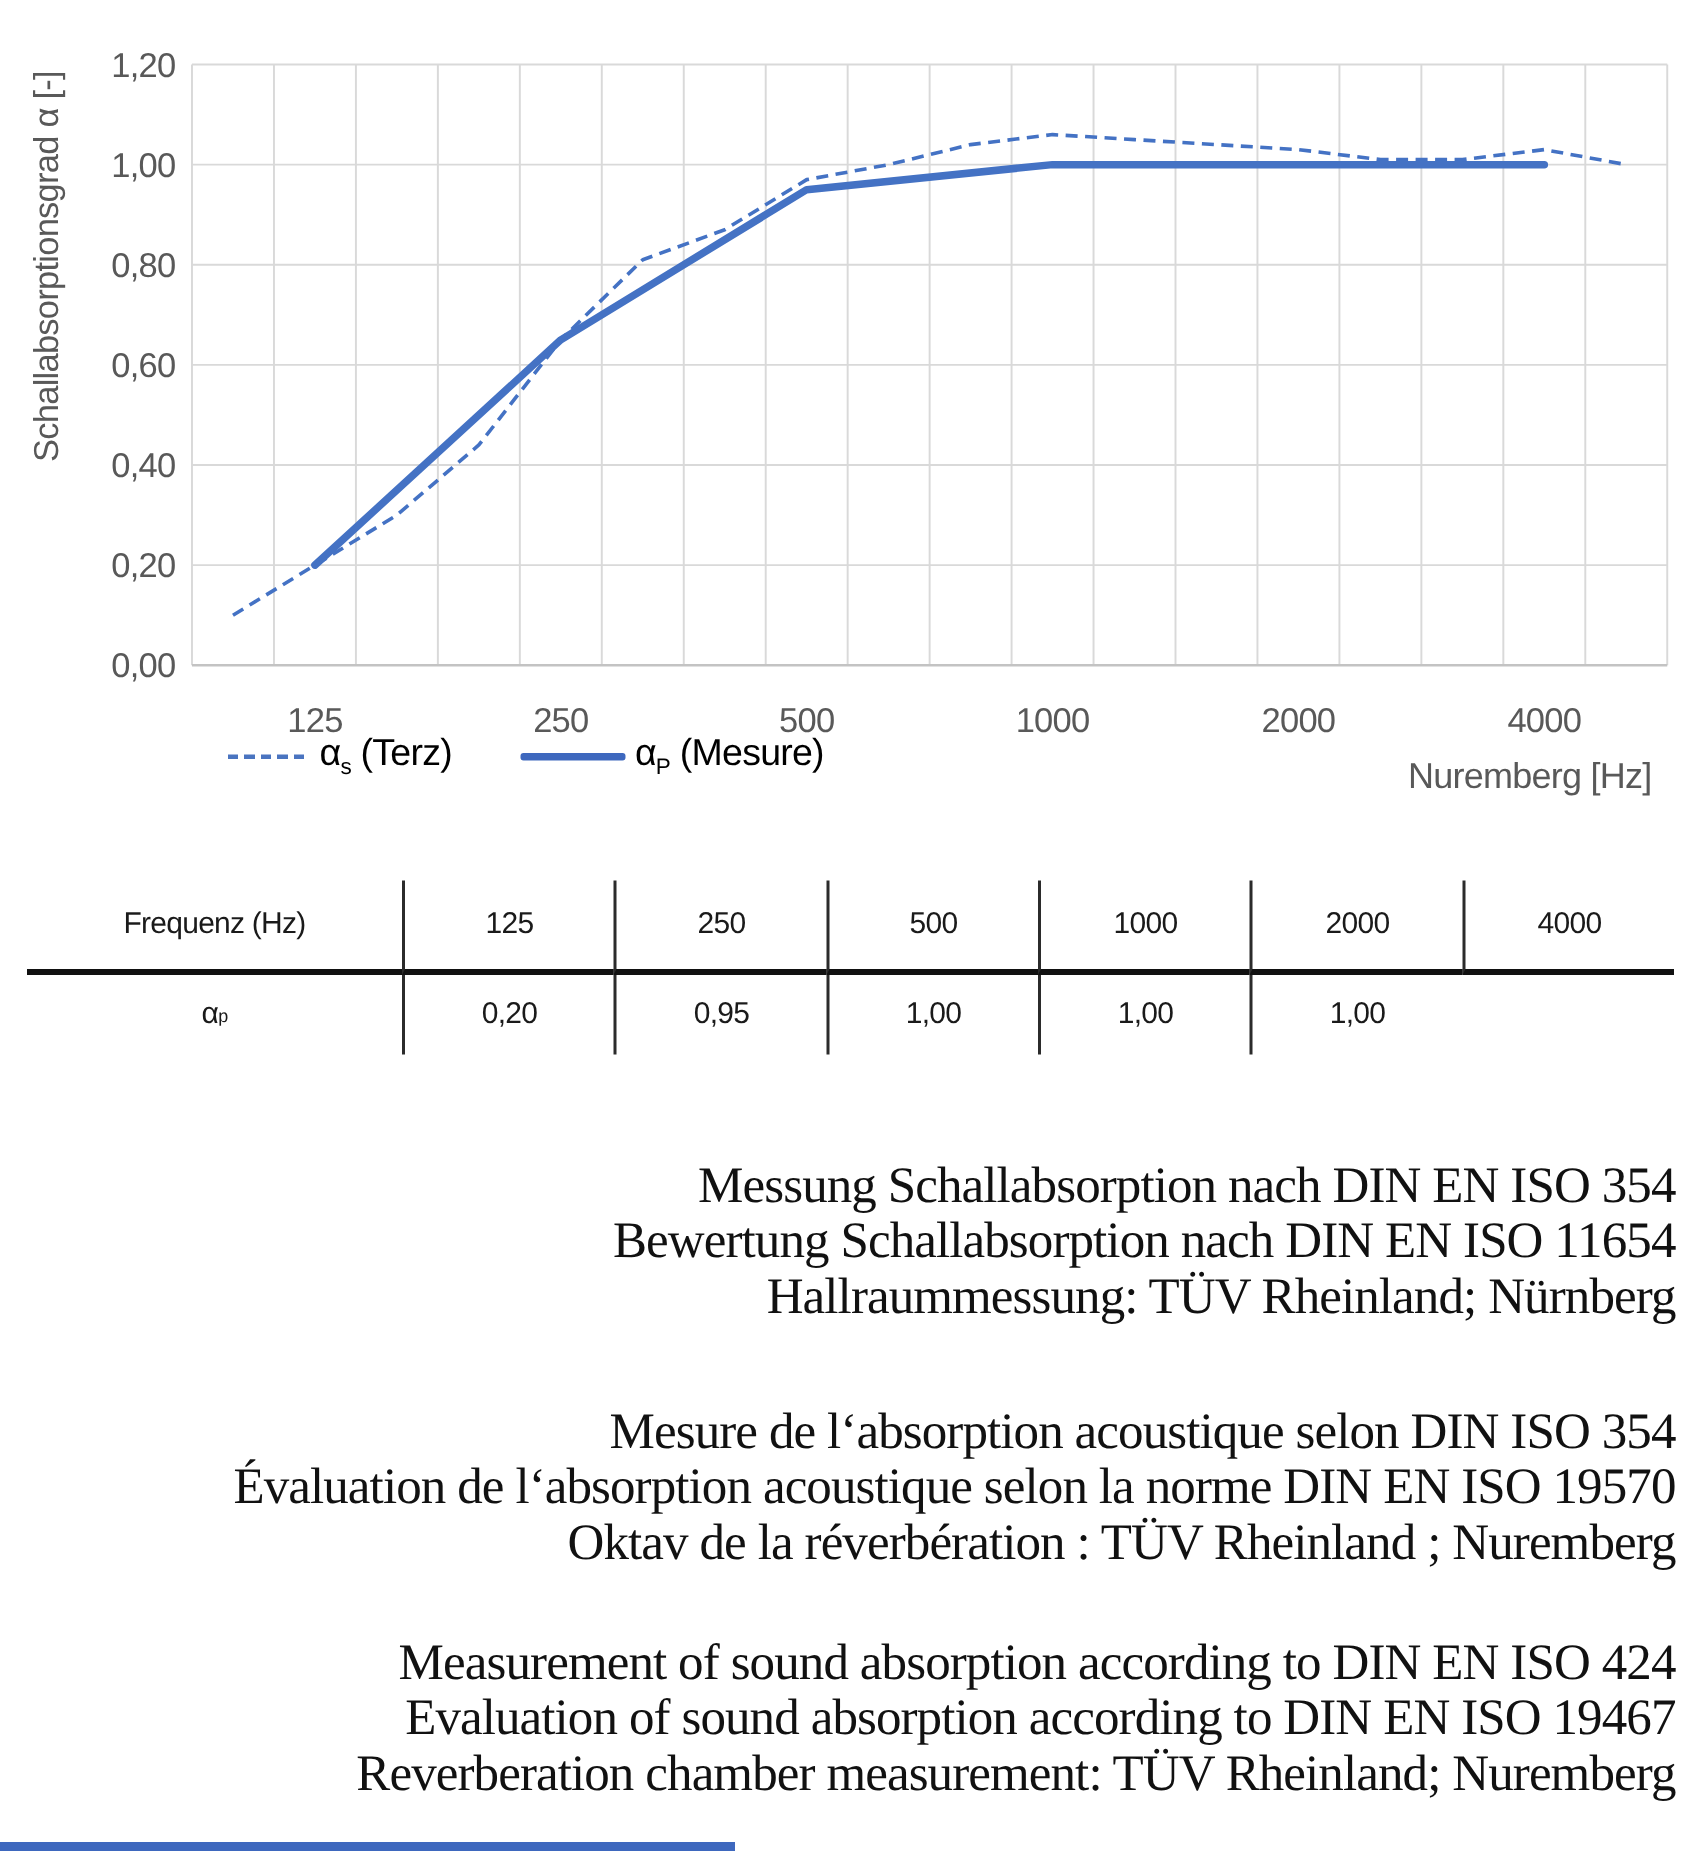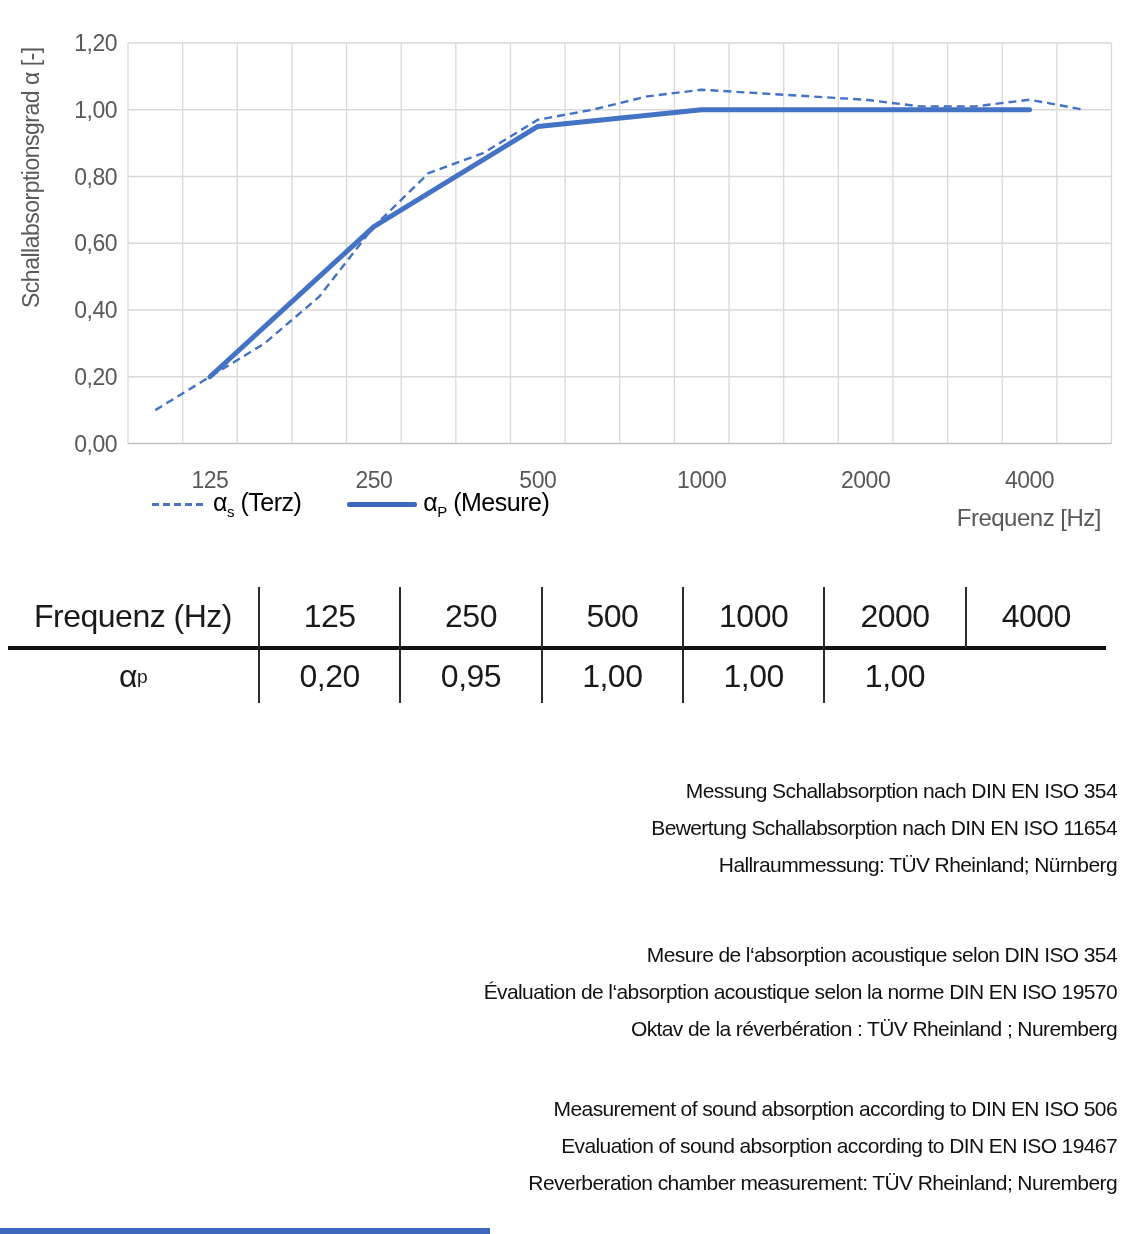--- a/index.html
+++ b/index.html
@@ -19,31 +19,31 @@
   
   .legend{position:absolute;left:152px;top:488px;display:flex;align-items:center;gap:46px;}
   .legend-item{display:flex;align-items:center;}
   .dash-sample{width:52px;height:3px;margin-right:9px;
       background:repeating-linear-gradient(90deg,#4a74c0 0 7px,transparent 7px 11px);}
   .solid-sample{width:70px;height:5px;margin-right:6px;background:#3e68be;border-radius:2px;}
   .legend-label{font-size:25px;color:#000;letter-spacing:-0.5px;}
   sub{font-size:0.6em;}
 
   
-  .abs-table{position:absolute;left:8px;top:587px;width:1098px;
-      display:grid;grid-template-columns:250px repeat(6,1fr);font-size:32px;letter-spacing:-0.5px;}
+  .abs-table{position:absolute;left:18px;top:587px;width:1098px;
+      display:grid;grid-template-columns:250px repeat(6,1fr);font-size:20px;letter-spacing:-0.5px;}
   .abs-table .cell{display:flex;align-items:center;justify-content:center;}
   .abs-table .th{height:59px;}
   .abs-table .td{height:53px;}
   .abs-table .vline{border-left:2px solid #2b2b2b;}
   .abs-table .th{border-bottom:4px solid #111;}
 
   
-  .note{position:absolute;right:18px;text-align:right;font-size:21px;line-height:37px;
-        color:#111;letter-spacing:-0.6px;white-space:nowrap;}
+  .note{position:absolute;right:18px;text-align:right;font-size:34px;line-height:37px;
+        color:#111;letter-spacing:-0.6px;white-space:nowrap;font-family:Liberation Serif, serif;}
   .note-de{top:772px;} .note-fr{top:936px;} .note-en{top:1090px;}
 
   
   .footer-bar{position:absolute;left:0;bottom:0;width:490px;height:6px;background:#3e68be;}
 </style>
 </head>
 <body>
 
 <div class="page">
 
@@ -84,21 +84,21 @@
       <text x="117" y="51" text-anchor="end" fill="#595959" font-size="23">1,20</text>
       <text x="209.95833333333331" y="488" text-anchor="middle" fill="#595959" font-size="23">125</text>
       <text x="373.875" y="488" text-anchor="middle" fill="#595959" font-size="23">250</text>
       <text x="537.7916666666666" y="488" text-anchor="middle" fill="#595959" font-size="23">500</text>
       <text x="701.7083333333333" y="488" text-anchor="middle" fill="#595959" font-size="23">1000</text>
       <text x="865.625" y="488" text-anchor="middle" fill="#595959" font-size="23">2000</text>
       <text x="1029.5416666666665" y="488" text-anchor="middle" fill="#595959" font-size="23">4000</text>
       <polyline points="209.95833333333331,376.75 373.875,226.56249999999997 537.7916666666666,126.4375 701.7083333333333,109.75 865.625,109.75 1029.5416666666665,109.75" fill="none" stroke="#4472C4" stroke-width="5" stroke-linejoin="round" stroke-linecap="round"></polyline>
       <polyline points="155.31944444444446,410.125 209.95833333333331,376.75 264.59722222222223,343.375 319.2361111111111,296.65 373.875,226.56249999999997 428.51388888888886,173.16249999999997 483.15277777777777,153.1375 537.7916666666666,119.76249999999999 592.4305555555555,109.75 647.0694444444445,96.39999999999998 701.7083333333333,89.72499999999997 756.3472222222222,93.06249999999994 810.9861111111111,96.39999999999998 865.625,99.73749999999995 920.2638888888888,106.41250000000002 974.9027777777777,106.41250000000002 1029.5416666666665,99.73749999999995 1084.1805555555557,109.75" fill="none" stroke="#4472C4" stroke-width="2.4" stroke-linejoin="round" stroke-linecap="butt" stroke-dasharray="8 5"></polyline>
     </svg>
-  <div class="x-axis-title">Frequenz [Hz]</div>
+  <div class="x-axis-title">Nuremberg [Hz]</div>
 
   <div class="legend">
     <div class="legend-item">
       <span class="dash-sample"></span>
       <span class="legend-label"><span>α</span><sub>s</sub><span> (Terz)</span></span>
     </div>
     <div class="legend-item">
       <span class="solid-sample"></span>
       <span class="legend-label"><span>α</span><sub>P</sub><span> (Mesure)</span></span>
     </div>
@@ -128,19 +128,19 @@
     <div>Messung Schallabsorption nach DIN EN ISO 354</div>
     <div>Bewertung Schallabsorption nach DIN EN ISO 11654</div>
     <div>Hallraummessung: TÜV Rheinland; Nürnberg</div>
   </div>
   <div class="note note-fr">
     <div>Mesure de l‘absorption acoustique selon DIN ISO 354</div>
     <div>Évaluation de l‘absorption acoustique selon la norme DIN EN ISO 19570</div>
     <div>Oktav de la réverbération : TÜV Rheinland ; Nuremberg</div>
   </div>
   <div class="note note-en">
-    <div>Measurement of sound absorption according to DIN EN ISO 506</div>
+    <div>Measurement of sound absorption according to DIN EN ISO 424</div>
     <div>Evaluation of sound absorption according to DIN EN ISO 19467</div>
     <div>Reverberation chamber measurement: TÜV Rheinland; Nuremberg</div>
   </div>
 
   <div class="footer-bar"></div>
 </div>
 
 </body></html>

